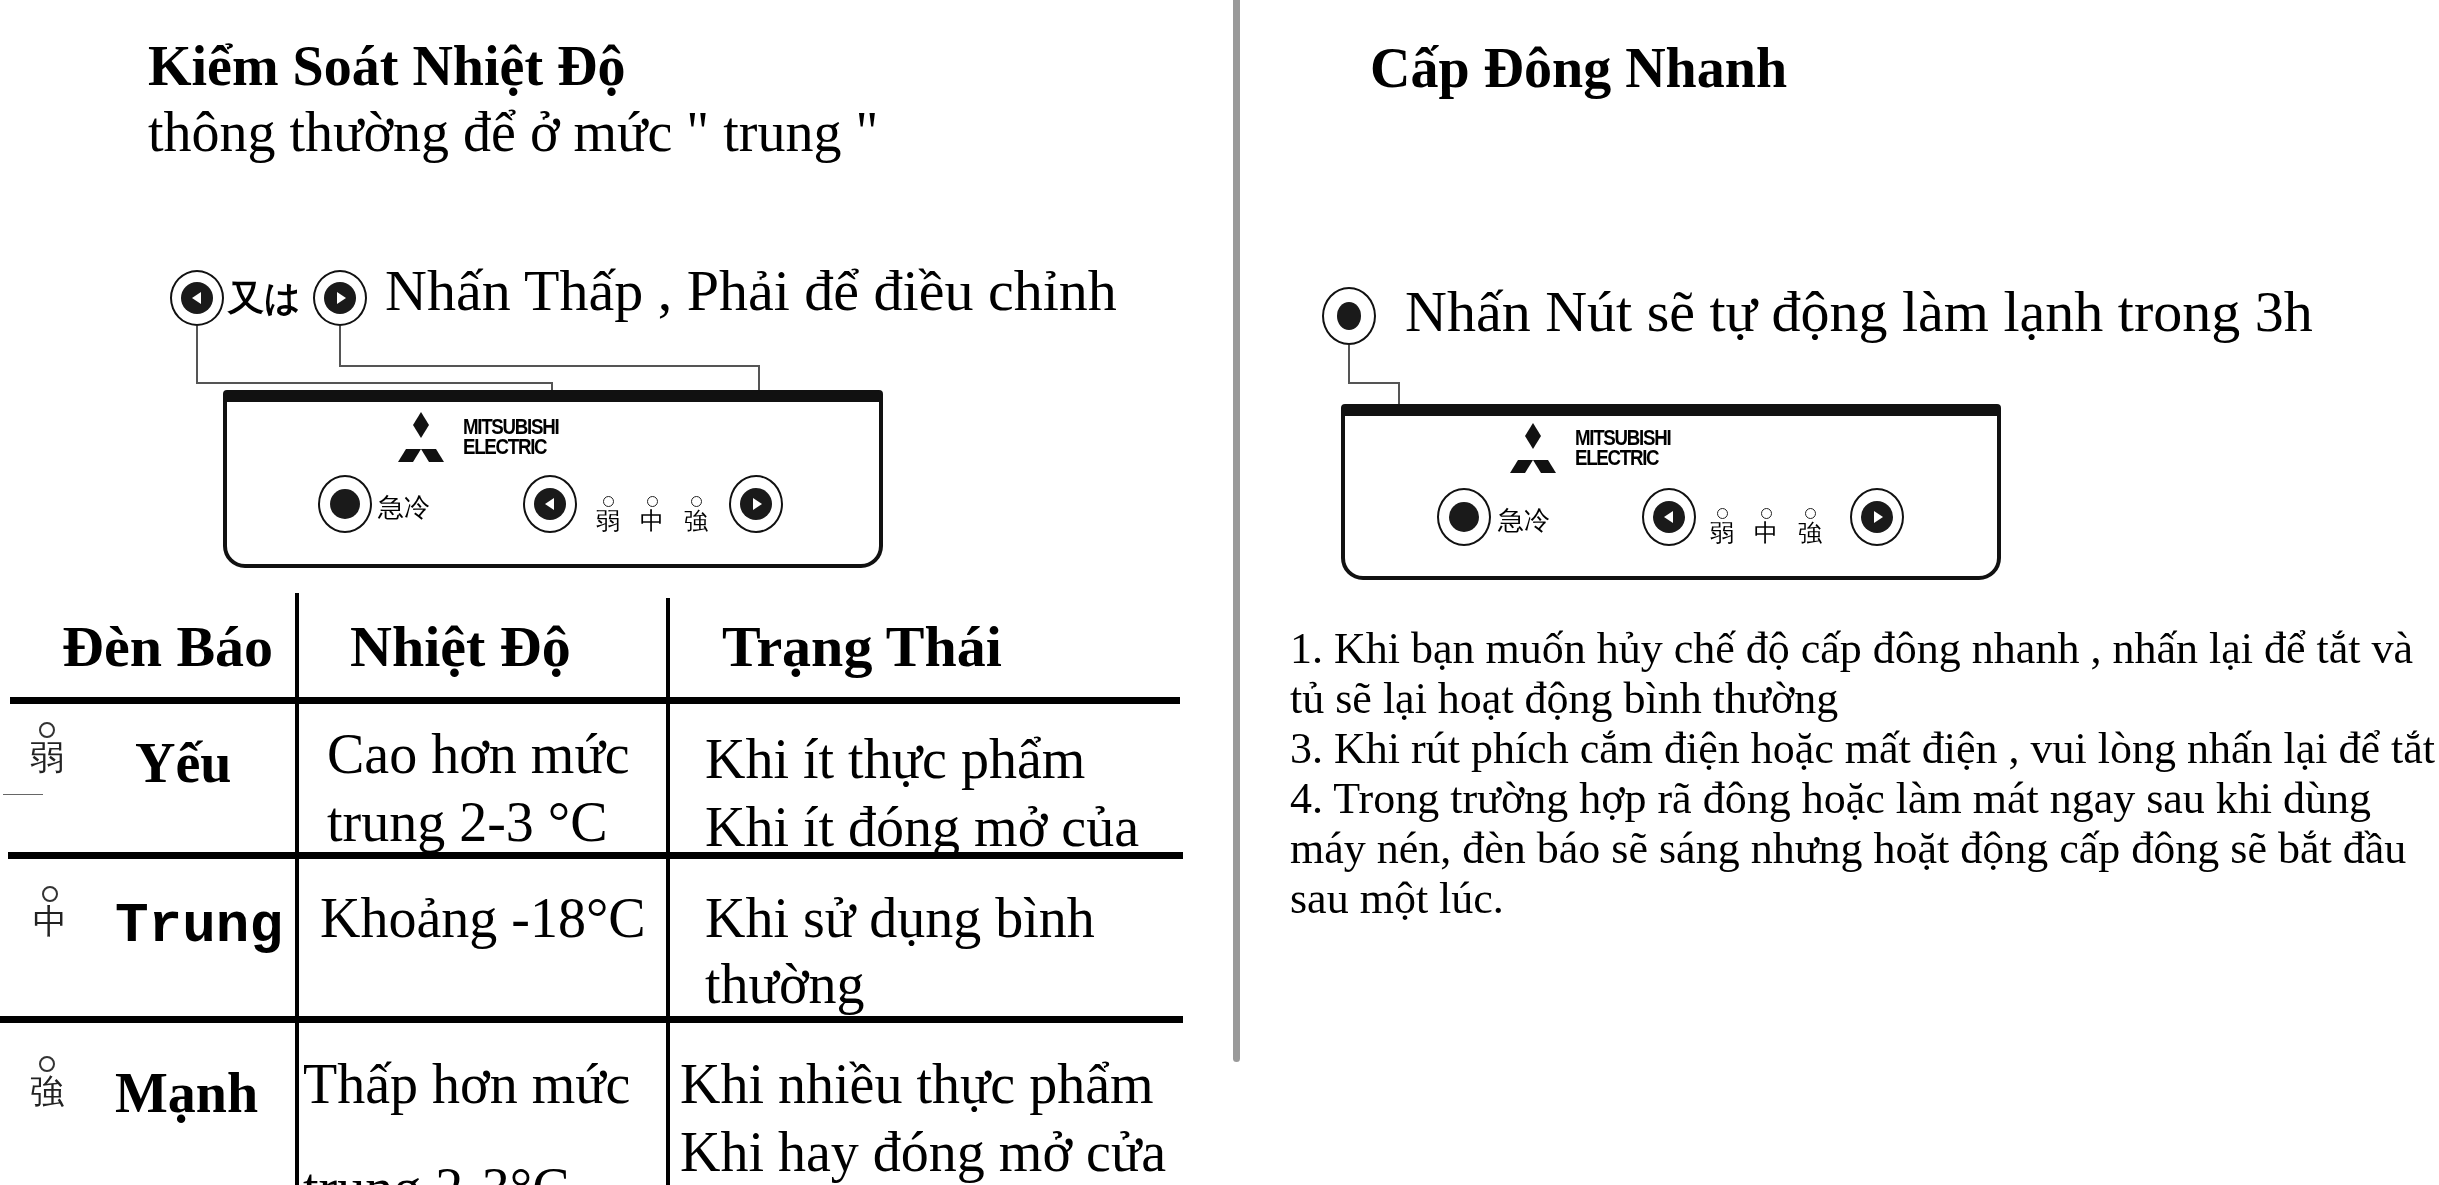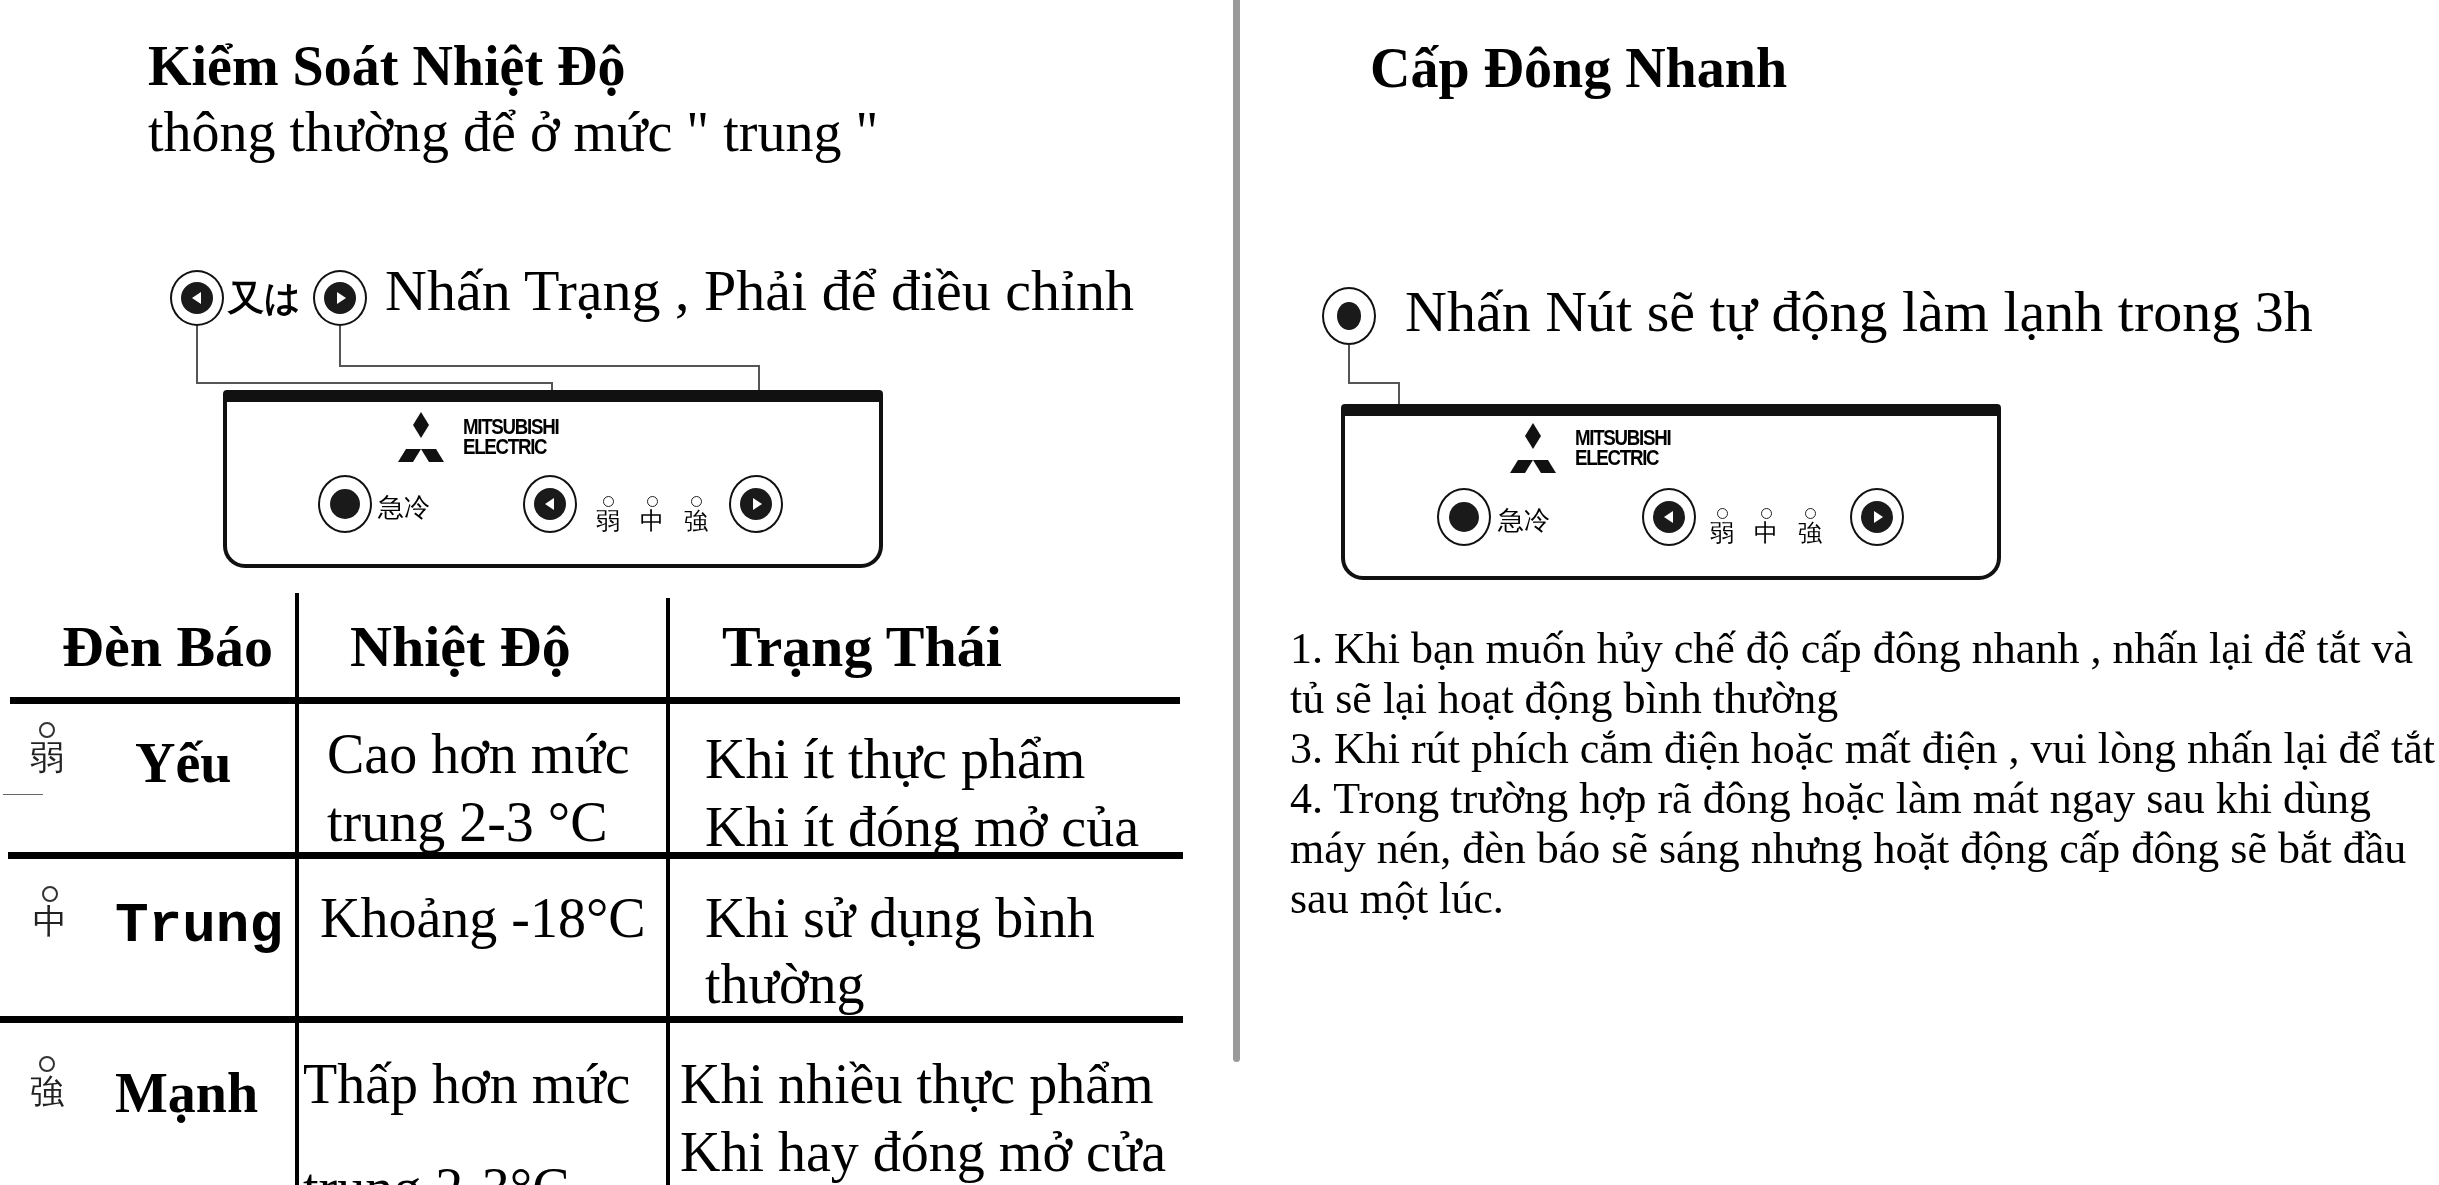--- a/index.html
+++ b/index.html
@@ -57,21 +57,21 @@
   <div class="dot" style="width:32px;height:32px;">
       <div class="tri-l"></div>
     </div>
 </div>
 <div class="abs jp" style="left:228px; top:278px; font-size:36px; line-height:40px;">又は</div>
 <div class="btn" style="left:313px; top:270px; width:54px; height:56px;">
   <div class="dot" style="width:32px;height:32px;">
       <div class="tri-r"></div>
     </div>
 </div>
-<div class="abs lead" style="left:385px; top:262px;">Nhấn Trạng , Phải để điều chỉnh</div>
+<div class="abs lead" style="left:385px; top:262px;">Nhấn Thấp , Phải để điều chỉnh</div>
 
 <div class="line" style="left:196px; top:326px; width:2px; height:57px;"></div>
 <div class="line" style="left:196px; top:382px; width:356px; height:2px;"></div>
 <div class="line" style="left:551px; top:382px; width:2px; height:93px;"></div>
 <div class="arrow-down" style="left:545px; top:473px;"></div>
 
 <div class="line" style="left:339px; top:326px; width:2px; height:40px;"></div>
 <div class="line" style="left:339px; top:365px; width:420px; height:2px;"></div>
 <div class="line" style="left:758px; top:365px; width:2px; height:108px;"></div>
 <div class="arrow-down" style="left:752px; top:471px;"></div>

